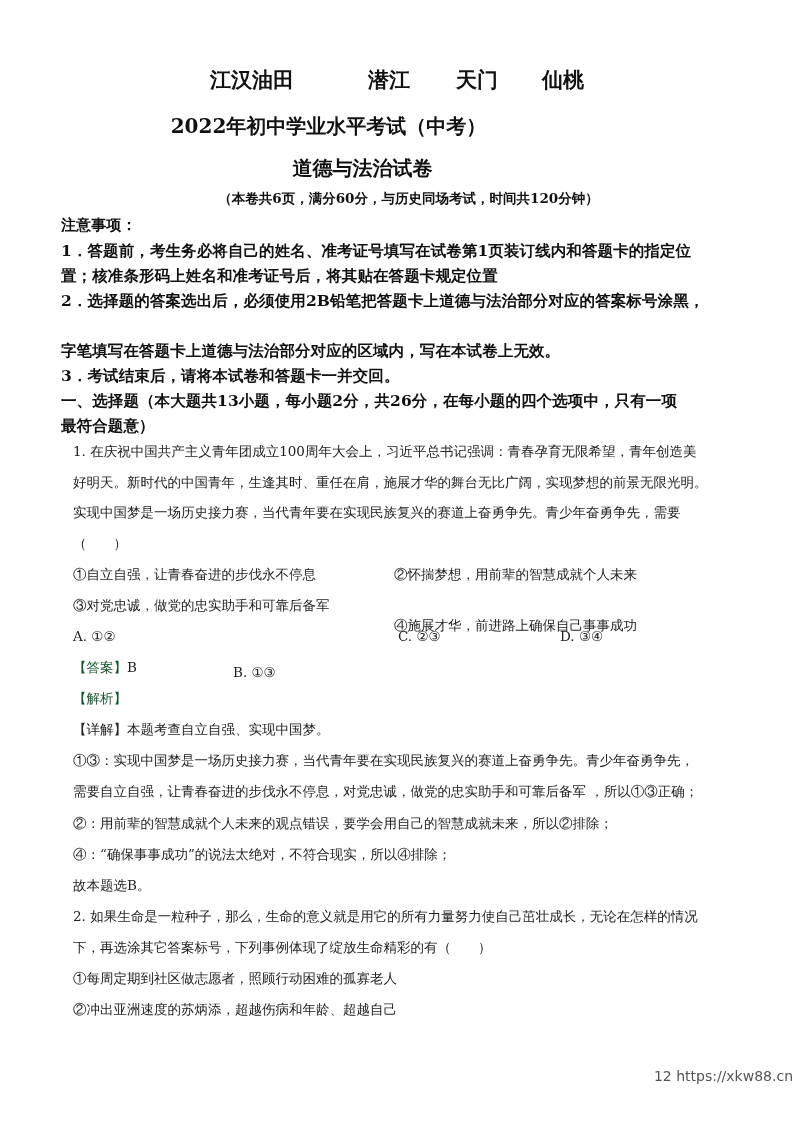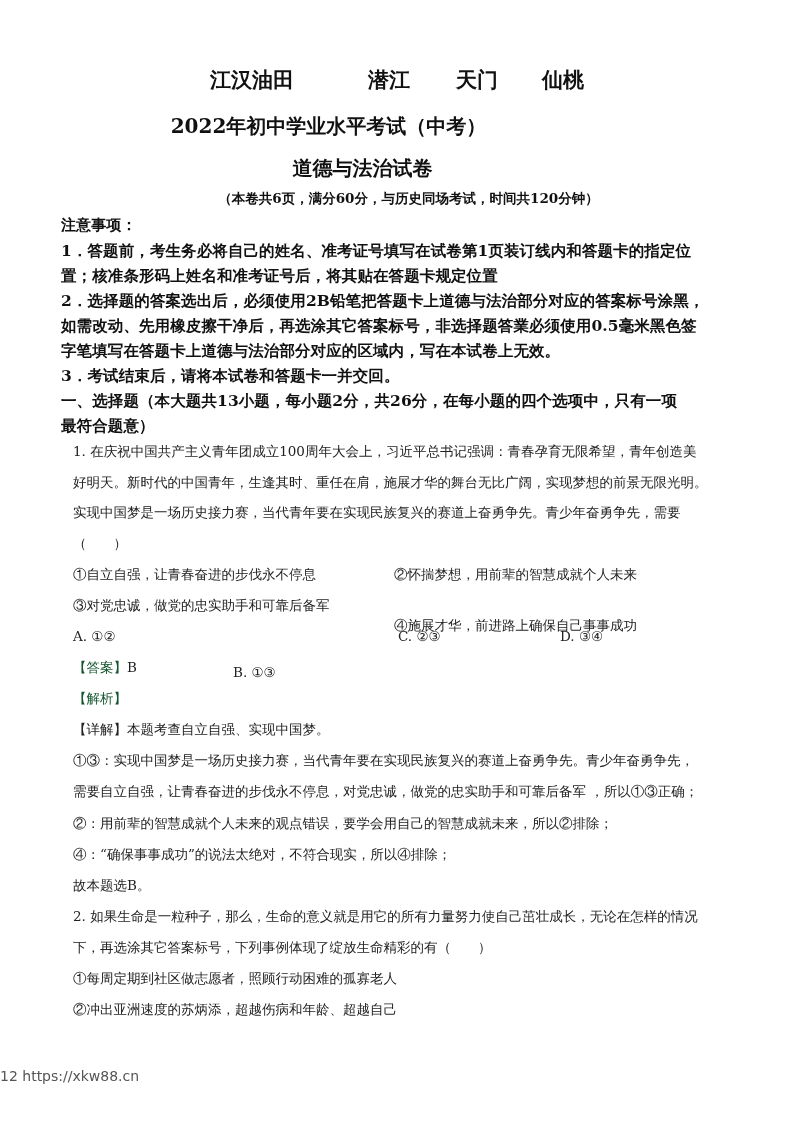--- a/index.html
+++ b/index.html
@@ -8,21 +8,21 @@
   .page { position: absolute; left: 0; top: 0; width: 793px; height: 1122px; }
   .abs { position: absolute; white-space: nowrap; }
   .title1 { top: 66px; left: 0; width: 793px; font-size: 21px; font-weight: bold; }
   .title1 span { position: absolute; top: 0; text-align: right; }
   .title2 { top: 113px; left: 0; width: 657px; text-align: center; font-size: 20px; font-weight: bold; }
   .title3 { top: 155px; left: 0; width: 725px; text-align: center; font-size: 20px; font-weight: bold; }
   .subtitle { top: 190px; left: 0; width: 793px; text-align: center; font-size: 13.5px; font-weight: bold; padding-left: 12px; }
   .bold { font-weight: bold; font-size: 15.5px; letter-spacing: 0.1px; }
   .body { font-size: 13.5px; color: #222; }
   .blue { color: #14532d; }
-  .footer { top: 1068px; left: 0; width: 793px; text-align: left; font-size: 14px; color: #555;
+  .footer { top: 1068px; left: 0; width: 793px; text-align: right; font-size: 14px; color: #555;
             font-family: "DejaVu Sans", "Liberation Sans", sans-serif; }
 </style>
 </head>
 <body>
 
 <div class="page">
 
   <div class="abs title1">
     <span style="left:210px">江汉油田</span>
     <span style="left:368px">潜江</span>
@@ -31,21 +31,20 @@
   </div>
 
   <div class="abs title2">2022年初中学业水平考试（中考）</div>
   <div class="abs title3">道德与法治试卷</div>
   <div class="abs subtitle">（本卷共6页，满分60分，与历史同场考试，时间共120分钟）</div>
 
   <div class="abs bold" style="top:216px;left:61px;font-size:15px">注意事项：</div>
   <div class="abs bold" style="top:241px;left:61px">1．答题前，考生务必将自己的姓名、准考证号填写在试卷第1页装订线内和答题卡的指定位</div>
   <div class="abs bold" style="top:266px;left:61px">置；核准条形码上姓名和准考证号后，将其贴在答题卡规定位置</div>
   <div class="abs bold" style="top:291px;left:61px">2．选择题的答案选出后，必须使用2B铅笔把答题卡上道德与法治部分对应的答案标号涂黑，</div>
-  <div class="abs bold" style="top:316px;left:61px">如需改动、先用橡皮擦干净后，再选涂其它答案标号，非选择题答業必须使用0.5毫米黑色签</div>
   <div class="abs bold" style="top:341px;left:61px">字笔填写在答题卡上道德与法治部分对应的区域内，写在本试卷上无效。</div>
   <div class="abs bold" style="top:366px;left:61px">3．考试结束后，请将本试卷和答题卡一并交回。</div>
 
   <div class="abs bold" style="top:391px;left:61px">一、选择题（本大题共13小题，每小题2分，共26分，在每小题的四个选项中，只有一项</div>
   <div class="abs bold" style="top:416px;left:61px">最符合题意）</div>
 
   <div class="abs body" style="top:443px;left:73px">1. 在庆祝中国共产主义青年团成立100周年大会上，习近平总书记强调：青春孕育无限希望，青年创造美</div>
   <div class="abs body" style="top:474px;left:73px">好明天。新时代的中国青年，生逢其时、重任在肩，施展才华的舞台无比广阔，实现梦想的前景无限光明。</div>
   <div class="abs body" style="top:504px;left:73px">实现中国梦是一场历史接力赛，当代青年要在实现民族复兴的赛道上奋勇争先。青少年奋勇争先，需要</div>
   <div class="abs body" style="top:535px;left:73px">（　　）</div>

